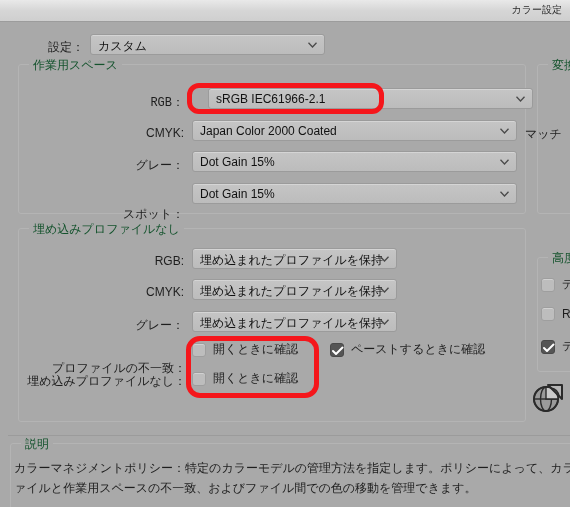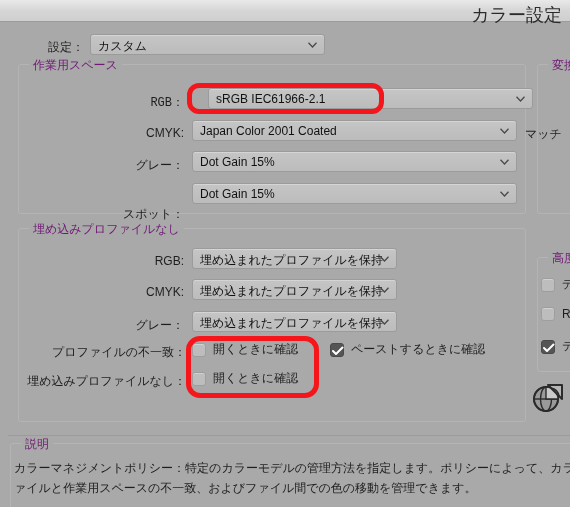--- a/index.html
+++ b/index.html
@@ -29,40 +29,40 @@
     position: absolute;
     left: 0; top: 0;
     width: 570px; height: 22px;
     background: linear-gradient(to bottom, #e9e9e9 0%, #d6d6d6 50%, #cfcfcf 100%);
     border-bottom: 1px solid #9c9c9c;
     box-sizing: border-box;
   }
   #titlebar .title {
     position: absolute;
     right: 8px; top: 3px;
-    font-size: 18px;
+    font-size: 10px;
     color: #2b2b2b;
     white-space: nowrap;
   }
 
   
   .groupbox {
     position: absolute;
     border: 1px solid #b4b4b4;
     border-radius: 3px;
     box-sizing: border-box;
   }
   .groupbox > .gb-title {
     position: absolute;
     top: -8px;
     left: 10px;
     background: #a9a9a9;
     padding: 0 4px;
     font-size: 12px;
-    color: #701a75;
+    color: #14532d;
     white-space: nowrap;
   }
 
   
   .field-label {
     position: absolute;
     text-align: right;
     font-size: 12px;
     color: #1e1e1e;
     white-space: nowrap;
@@ -189,21 +189,21 @@
     <span class="sel-text">sRGB IEC61966-2.1</span>
     <span class="chev">
       <svg width="9" height="6" viewBox="0 0 9 6">
           <path d="M0.5 0.8 L4.5 5 L8.5 0.8" fill="none" stroke="#4a4a4a" stroke-width="1.3"></path>
         </svg>
     </span>
   </div>
 
   <div class="field-label" style="left:92px; top:126px; width:92px;">CMYK:</div>
   <div class="select" style="left:192px; top:120px; width:325px;">
-    <span class="sel-text">Japan Color 2001 Coated</span>
+    <span class="sel-text">Japan Color 2000 Coated</span>
     <span class="chev">
       <svg width="9" height="6" viewBox="0 0 9 6">
           <path d="M0.5 0.8 L4.5 5 L8.5 0.8" fill="none" stroke="#4a4a4a" stroke-width="1.3"></path>
         </svg>
     </span>
   </div>
 
   <div class="field-label" style="left:92px; top:157px; width:92px;">グレー：</div>
   <div class="select" style="left:192px; top:151px; width:325px;">
     <span class="sel-text">Dot Gain 15%</span>
@@ -251,21 +251,21 @@
   <div class="field-label" style="left:100px; top:317px; width:84px;">グレー：</div>
   <div class="select" style="left:192px; top:311px; width:205px;">
     <span class="sel-text">埋め込まれたプロファイルを保持</span>
     <span class="chev">
       <svg width="9" height="6" viewBox="0 0 9 6">
           <path d="M0.5 0.8 L4.5 5 L8.5 0.8" fill="none" stroke="#4a4a4a" stroke-width="1.3"></path>
         </svg>
     </span>
   </div>
 
-  <div class="field-label" style="left:52px; top:344px; width:134px;">プロファイルの不一致：</div>
+  <div class="field-label" style="left:52px; top:360px; width:134px;">プロファイルの不一致：</div>
   <div class="cbrow" style="left:192px; top:341px;">
     <span class="cbox off"></span>
     <span class="cblabel">開くときに確認</span>
   </div>
   <div class="cbrow" style="left:330px; top:341px;">
     <span class="cbox on">
       <svg width="12" height="10" viewBox="0 0 12 10">
           <path d="M1 5 L4 8 L10.5 1.5" fill="none" stroke="#ffffff" stroke-width="2" stroke-linecap="round" stroke-linejoin="round"></path>
         </svg>
     </span>

